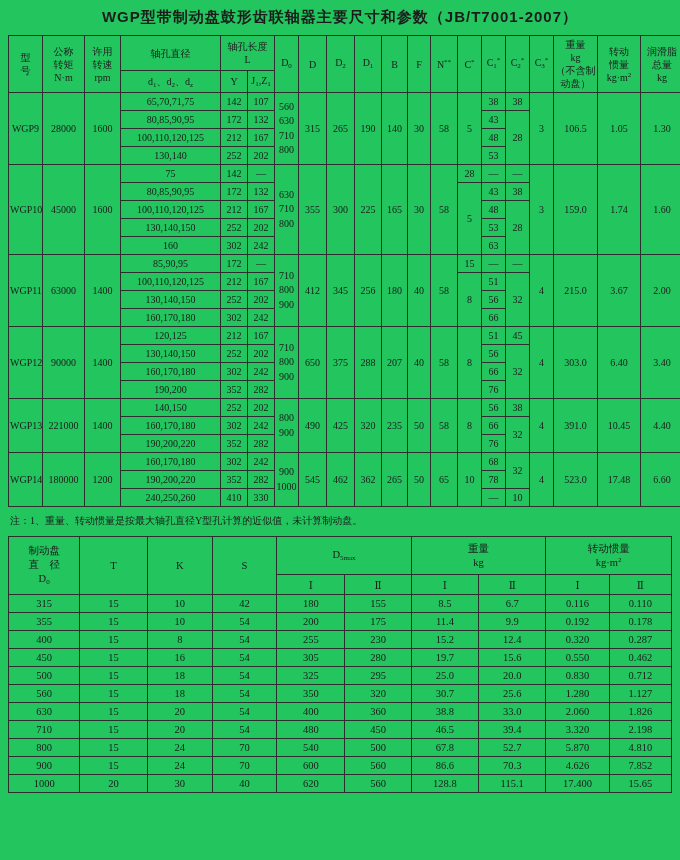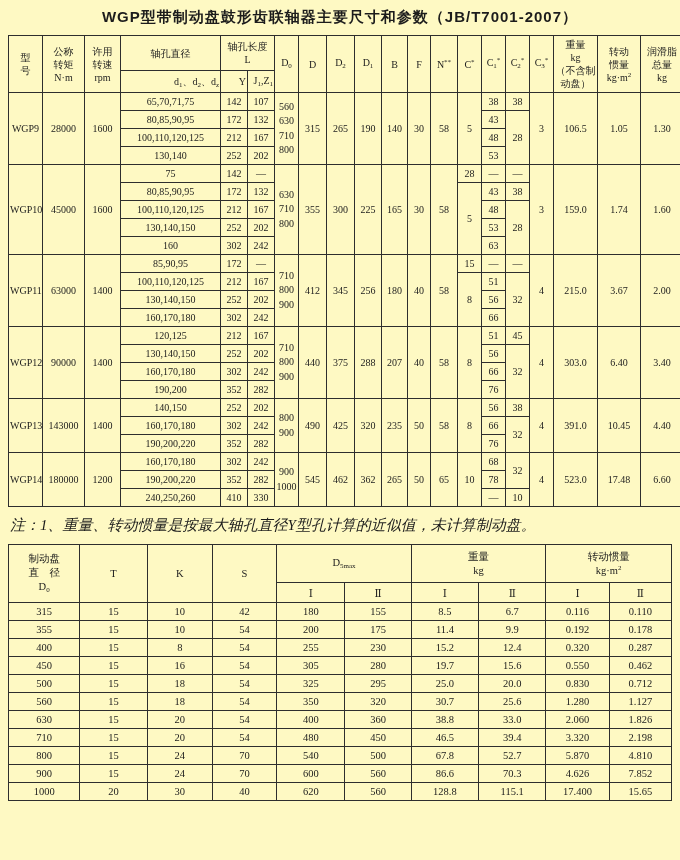--- a/index.html
+++ b/index.html
@@ -1,42 +1,42 @@
 <!DOCTYPE html>
 <html><head>
 <meta charset="utf-8">
 <style>
   html,body { margin:0; padding:0; background:#ffffff; }
   .page {
     width:680px; height:860px; box-sizing:border-box;
     padding:2px 8px 4px 8px;
-    background:#fef9c3; color:#1c1c1c;
+    background:#22c55e; color:#1c1c1c;
     font-family:"Liberation Serif","DejaVu Serif",serif;
   }
   .title {
     font-family:"Liberation Sans","DejaVu Sans",sans-serif;
     font-weight:bold; font-size:15px; letter-spacing:1px;
     text-align:center; margin:6px 0 8px 0;
   }
   table { border-collapse:collapse; table-layout:fixed; width:664px; }
   th,td {
     border:1px solid #2e2e2e; text-align:center; vertical-align:middle;
     padding:0 1px; overflow:hidden; font-weight:normal;
   }
   sub { font-size:7px; vertical-align:-2px; }
   sup { font-size:7px; vertical-align:4px; }
   
   .main { font-size:10px; }
   .main thead tr.h1 th { height:34px; line-height:1.3; }
-  .main thead tr.h2 th { height:21px;text-align:right; }
+  .main thead tr.h2 th { height:21px; }
   .main th.th-model { line-height:2.9; }
   .main tbody td { height:17px; line-height:1.3; }
   .main td.cell-D0 { line-height:1.45; }
   
-  .notes { font-size:15px; line-height:1.62; margin:6px 2px 7px 2px;font-style:italic; }
+  .notes { font-size:10px; line-height:1.62; margin:6px 2px 7px 2px; }
   .notes .indent { padding-left:22px; }
   
   .brake { font-size:10.5px; }
   .brake thead tr.h1 th { height:37px; line-height:1.35; }
   .brake thead tr.h2 th { height:19px; }
   .brake tbody td { height:17px; }
 </style>
 </head>
 <body>
 
@@ -229,21 +229,21 @@
           <td class="cell-C1">66</td>
         </tr>
         <tr>
           <td rowspan="4" class="cell-model">WGP12</td>
           <td rowspan="4" class="cell-torque">90000</td>
           <td rowspan="4" class="cell-speed">1400</td>
           <td class="cell-bore">120,125</td>
           <td class="cell-Y">212</td>
           <td class="cell-JZ">167</td>
           <td rowspan="4" class="cell-D0">710<br>800<br>900</td>
-          <td rowspan="4" class="cell-D">440</td>
+          <td rowspan="4" class="cell-D">650</td>
           <td rowspan="4" class="cell-D2">375</td>
           <td rowspan="4" class="cell-D1">288</td>
           <td rowspan="4" class="cell-B">207</td>
           <td rowspan="4" class="cell-F">40</td>
           <td rowspan="4" class="cell-N">58</td>
           <td rowspan="4" class="cell-C">8</td>
           <td class="cell-C1">51</td>
           <td class="cell-C2">45</td>
           <td rowspan="4" class="cell-C3">4</td>
           <td rowspan="4" class="cell-weight">303.0</td>
@@ -264,21 +264,21 @@
           <td class="cell-C1">66</td>
         </tr>
         <tr>
           <td class="cell-bore">190,200</td>
           <td class="cell-Y">352</td>
           <td class="cell-JZ">282</td>
           <td class="cell-C1">76</td>
         </tr>
         <tr>
           <td rowspan="3" class="cell-model">WGP13</td>
-          <td rowspan="3" class="cell-torque">143000</td>
+          <td rowspan="3" class="cell-torque">221000</td>
           <td rowspan="3" class="cell-speed">1400</td>
           <td class="cell-bore">140,150</td>
           <td class="cell-Y">252</td>
           <td class="cell-JZ">202</td>
           <td rowspan="3" class="cell-D0">800<br>900</td>
           <td rowspan="3" class="cell-D">490</td>
           <td rowspan="3" class="cell-D2">425</td>
           <td rowspan="3" class="cell-D1">320</td>
           <td rowspan="3" class="cell-B">235</td>
           <td rowspan="3" class="cell-F">50</td>

